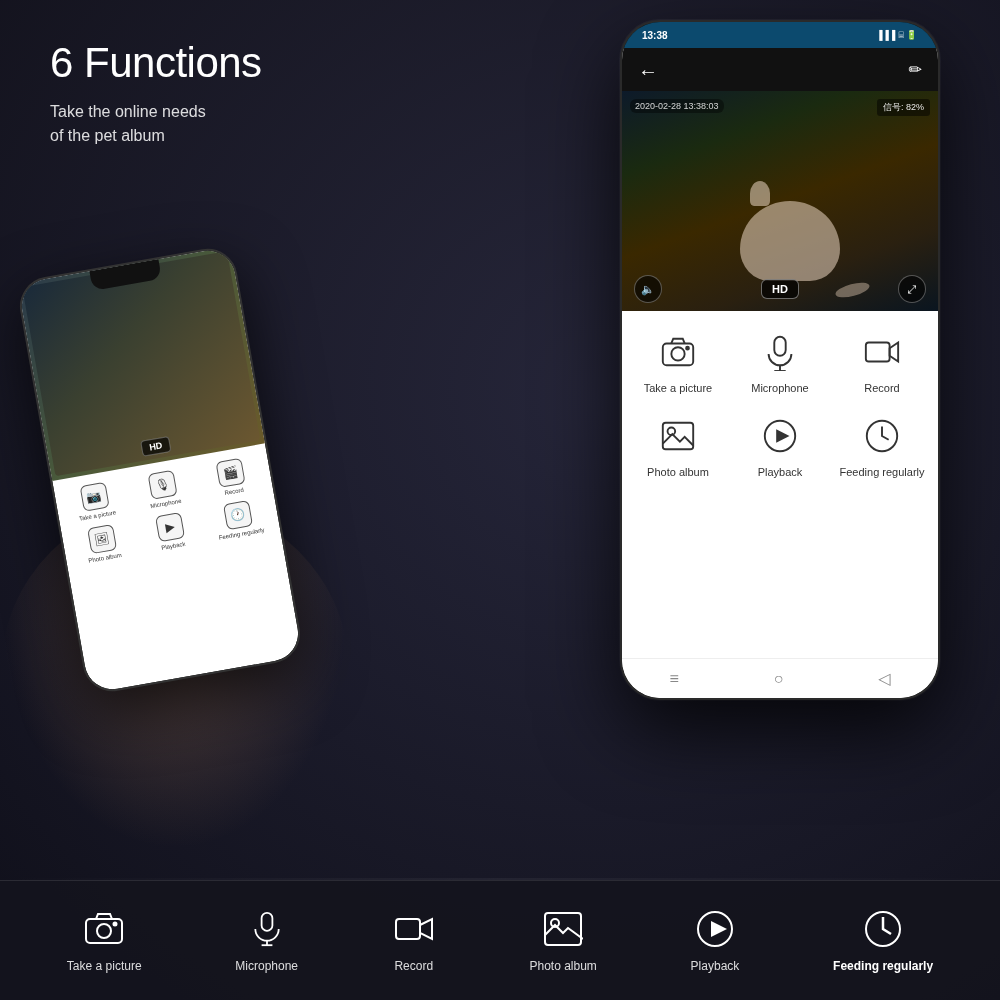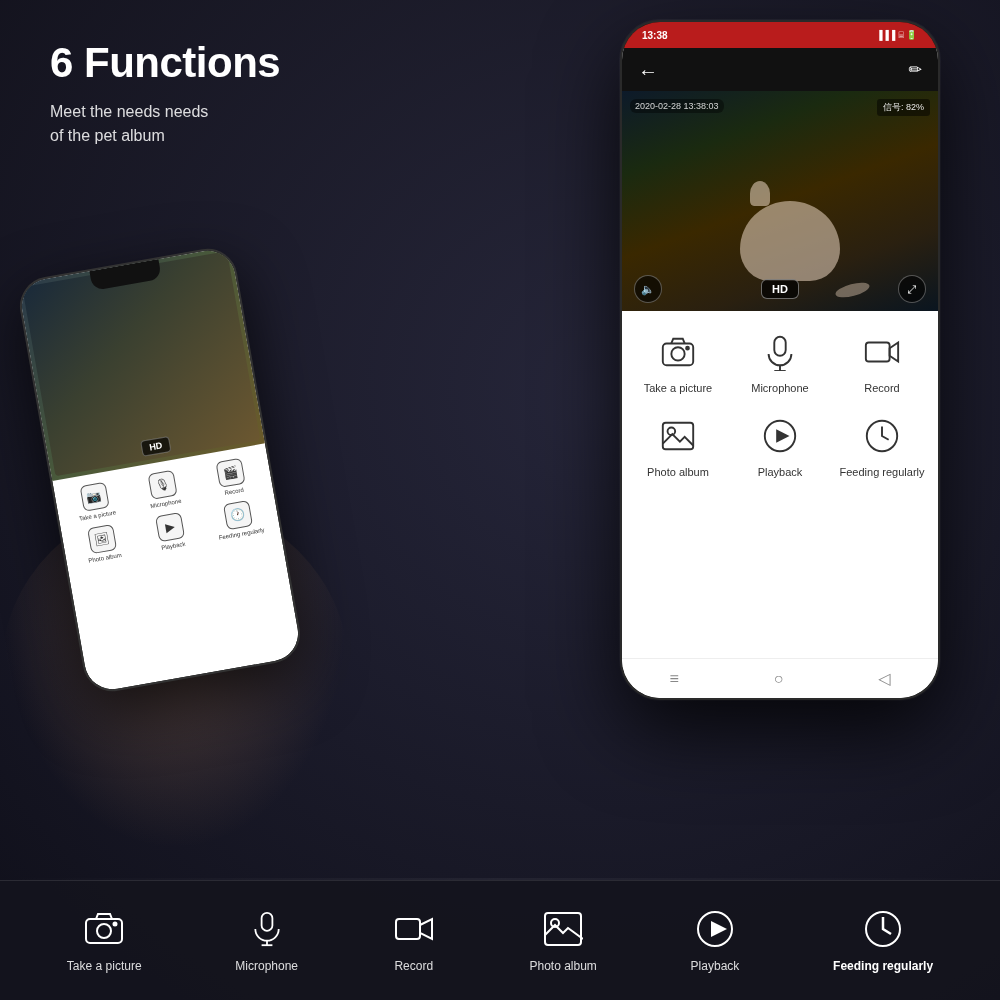--- a/index.html
+++ b/index.html
@@ -39,21 +39,21 @@
 
     
     .top-text {
       position: absolute;
       top: 40px;
       left: 50px;
       color: white;
     }
     .top-text h1 {
       font-size: 42px;
-      font-weight: 700;
+      font-weight: 400;
       letter-spacing: -0.5px;
       line-height: 1.1;
     }
     .top-text p {
       margin-top: 14px;
       font-size: 16px;
       font-weight: 300;
       color: rgba(255,255,255,0.85);
       line-height: 1.5;
     }
@@ -182,21 +182,21 @@
       position: absolute;
       top: 0;
       left: 0;
       right: 0;
       height: 26px;
       display: flex;
       align-items: center;
       justify-content: space-between;
       padding: 0 20px;
       z-index: 11;
-      background: #b91c1c;
+      background: #0c4a6e;
     }
     .status-time {
       font-size: 10px;
       color: white;
       font-weight: 600;
     }
     .status-icons {
       display: flex;
       gap: 3px;
       align-items: center;
@@ -434,21 +434,21 @@
 <body>
 
 <div class="content">
 
   <div class="bg-scene"></div>
   <div class="bg-overlay"></div>
 
   <div class="top-text">
     <h1>6 Functions</h1>
     <p>
-      <span>Meet the needs needs</span><br>
+      <span>Take the online needs</span><br>
       <span>of the pet album</span>
     </p>
   </div>
 
   <div class="hand-bg"></div>
 
   <div class="phone-small">
     <div class="phone-small-notch"></div>
     <div class="phone-small-screen">
       <div class="phone-small-video">

